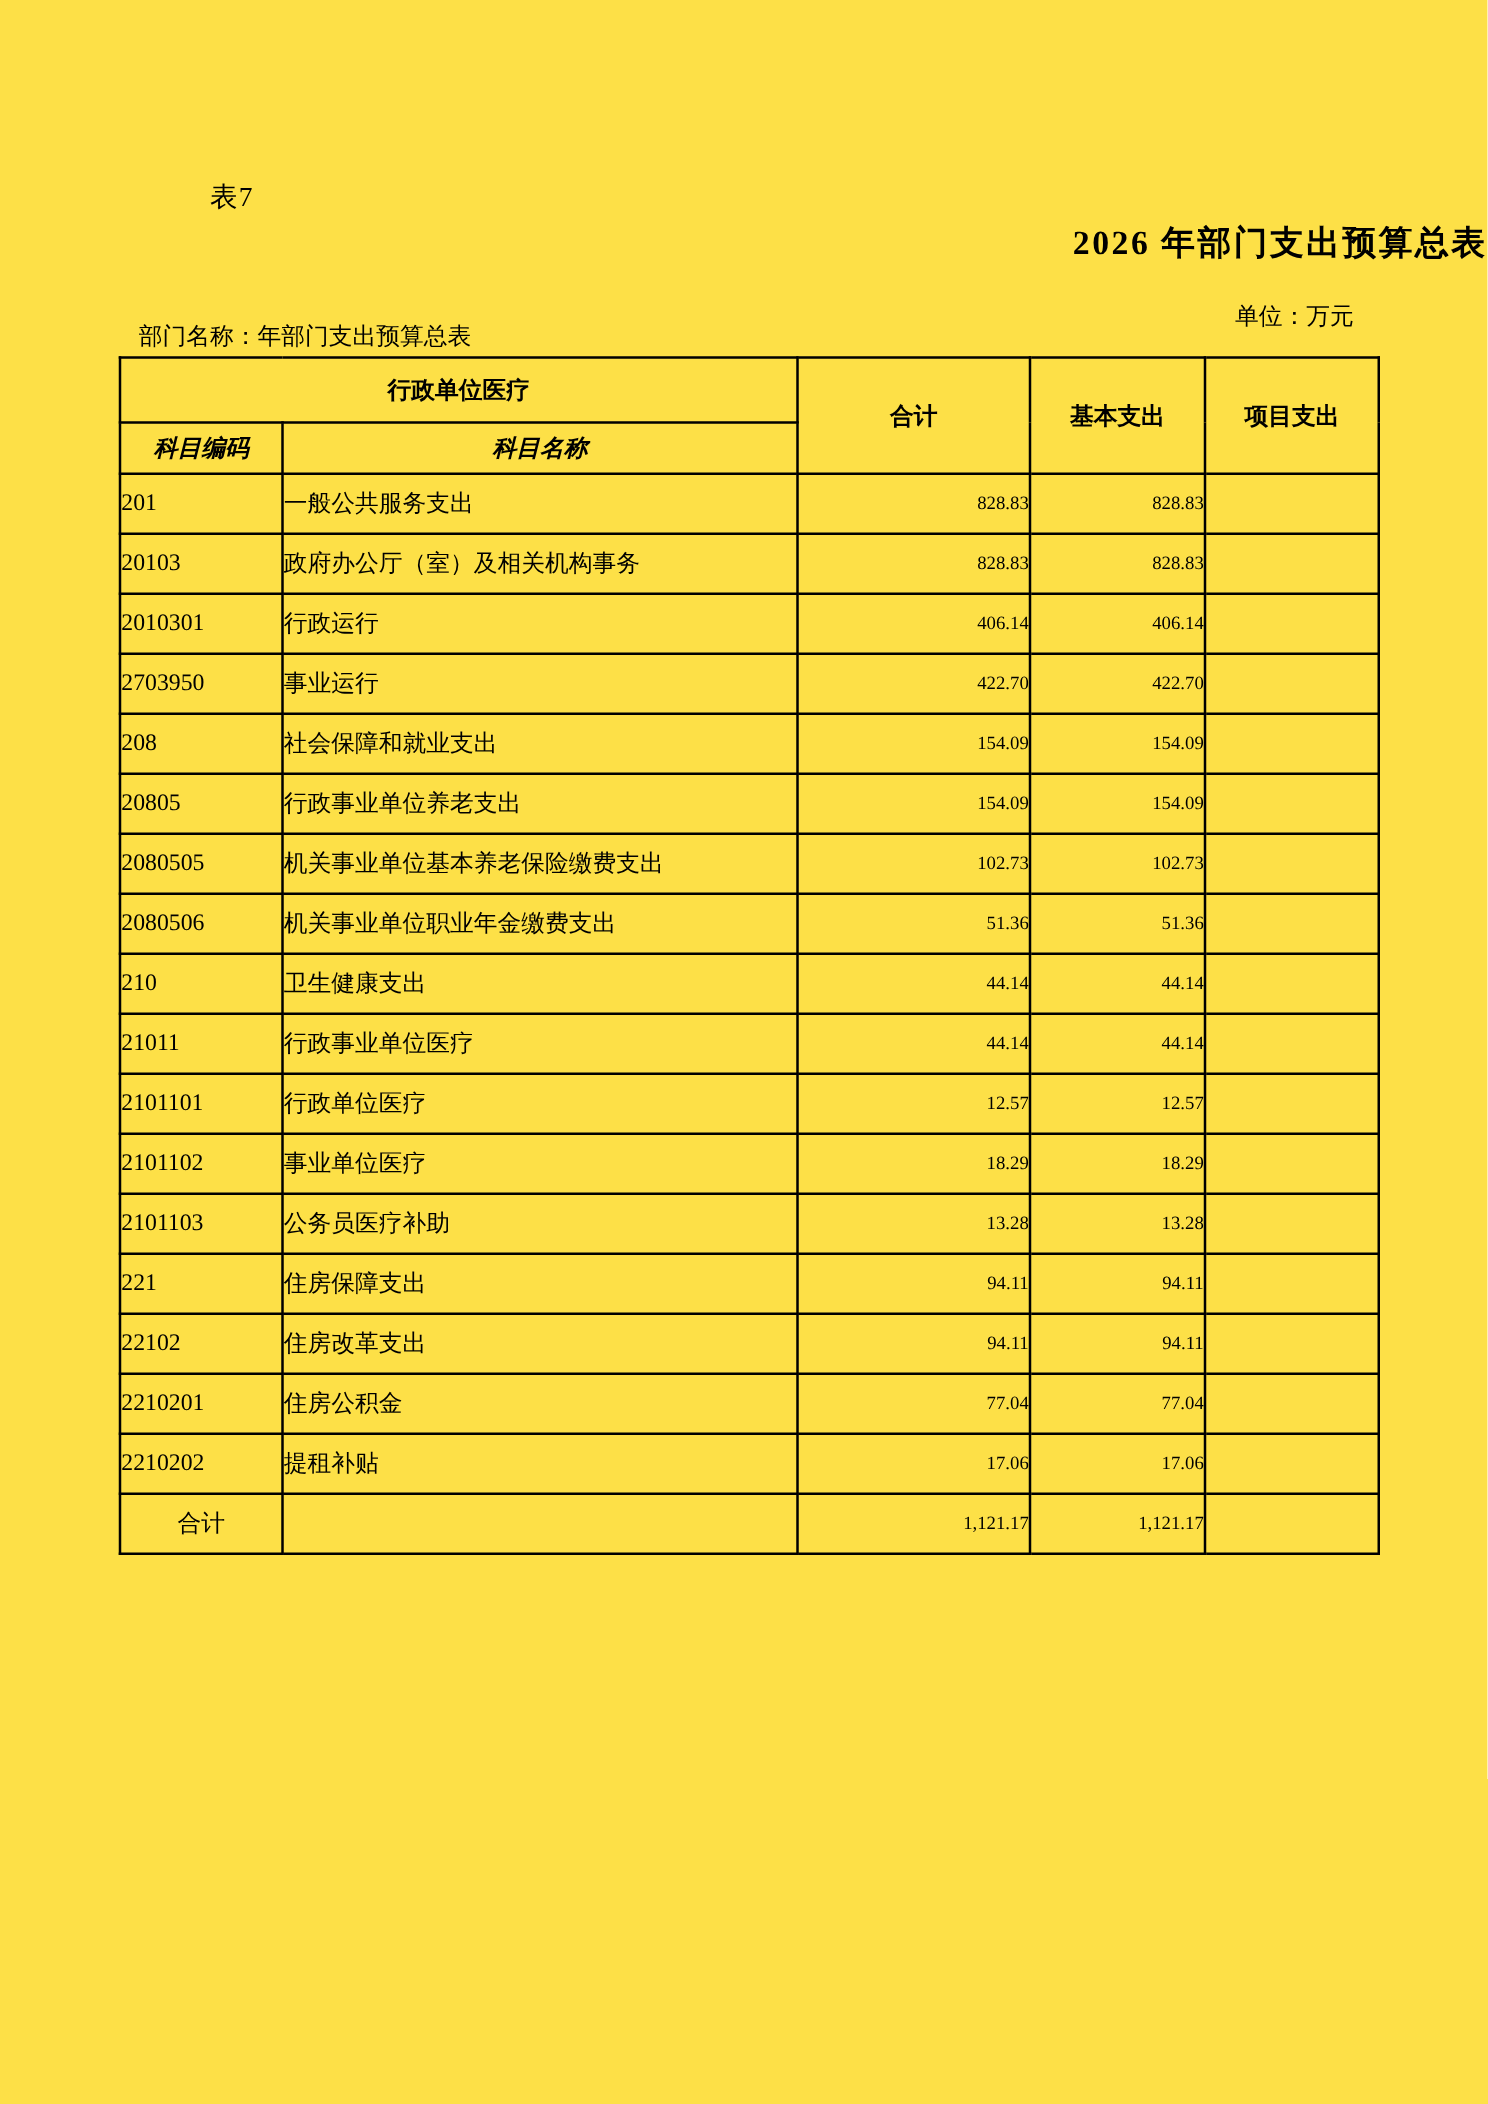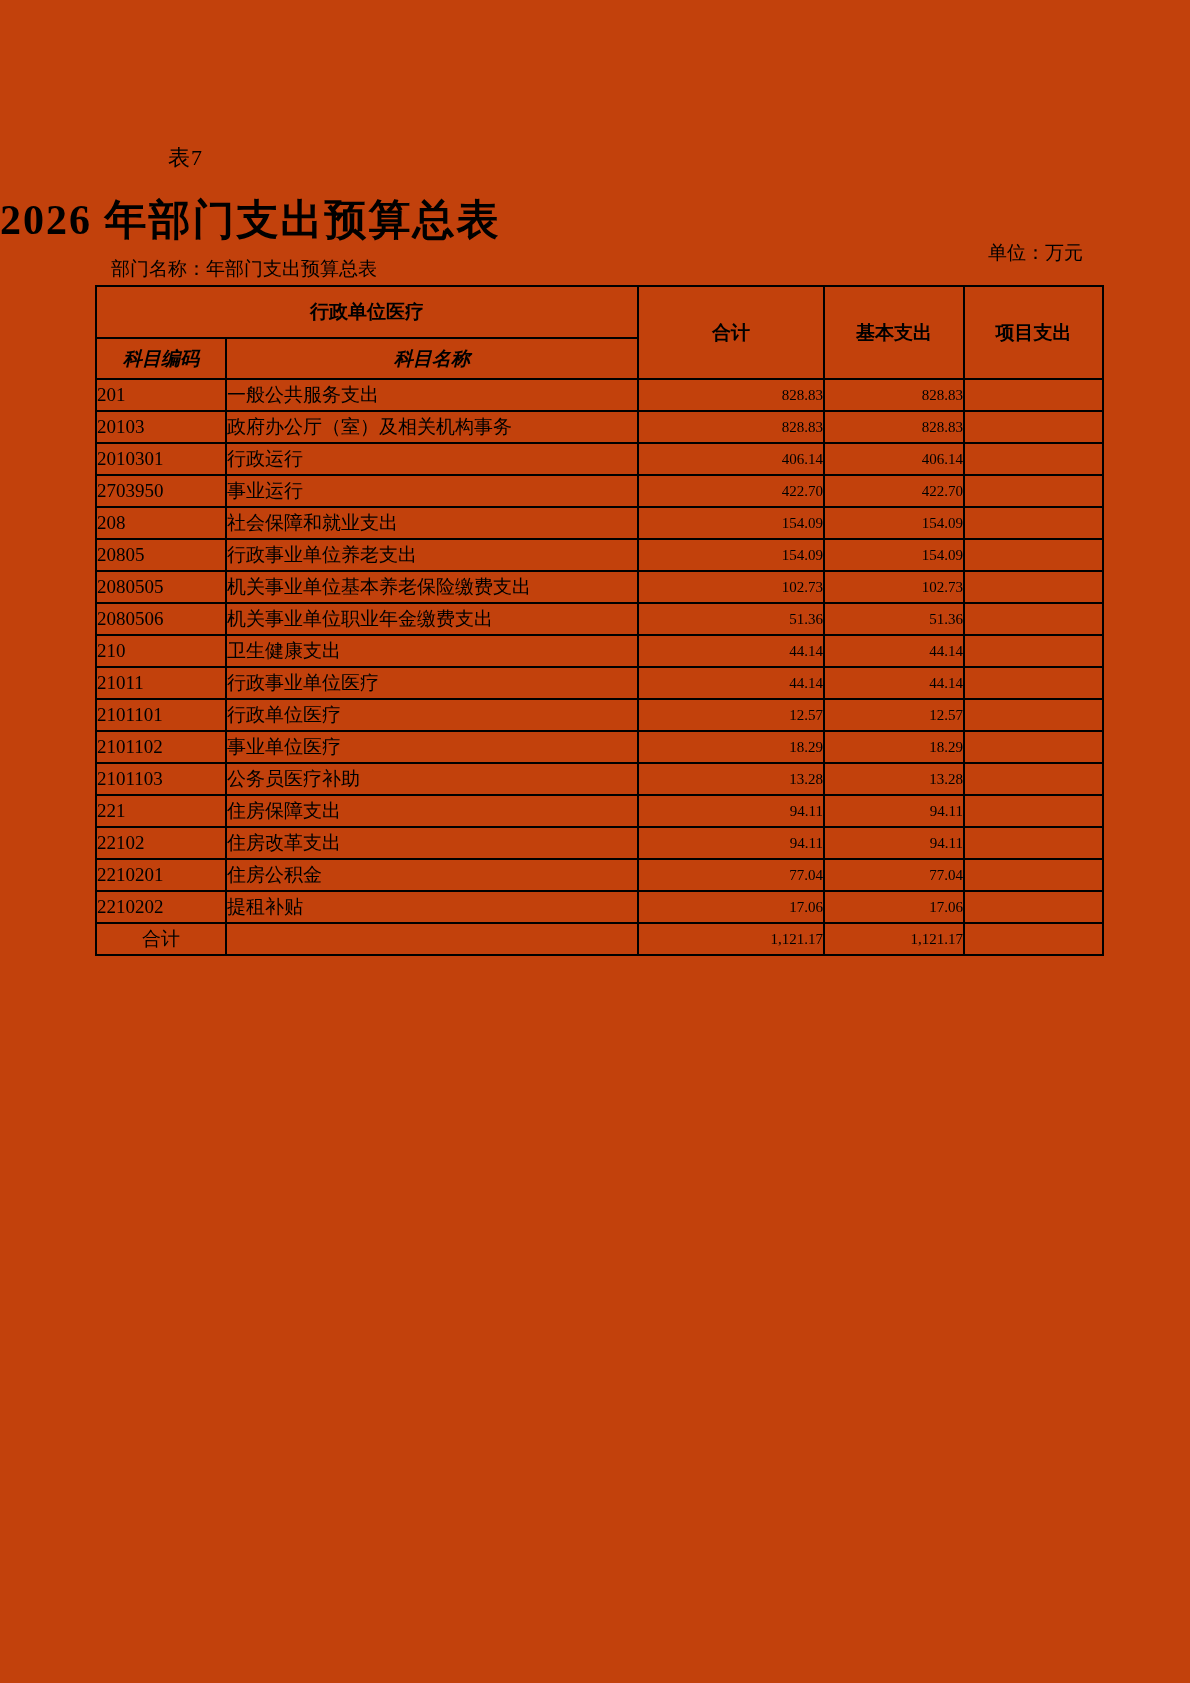--- a/index.html
+++ b/index.html
@@ -8,37 +8,36 @@
     width: 1190px; height: 1683px;
     font-family: "Liberation Serif", "DejaVu Serif", serif;
     color: #000;
     position: relative;
     overflow: hidden;
   }
   .page {
     position: absolute;
     left: 0; top: 0;
     width: 1190px; height: 1683px;
-    background: #c2410c;
+    background: #fde047;
   }
   .table-label {
     position: absolute;
     left: 168px; top: 143px;
     font-size: 22px;
     letter-spacing: 1px;
   }
   .doc-title {
     position: absolute;
     left: 0; top: 176px;
     width: 100%;
-    text-align: left;
-    font-size: 42px;
+    text-align: right;
+    font-size: 27px;
     font-weight: bold;
     letter-spacing: 2px;
-    margin-top: 16px;
   }
   .unit-label {
     position: absolute;
     right: 107px; top: 240px;
     font-size: 19px;
   }
   .dept-label {
     position: absolute;
     left: 111px; top: 256px;
     font-size: 19px;
@@ -59,21 +58,21 @@
   }
   table.budget th {
     font-family: "Liberation Sans", "DejaVu Sans", sans-serif;
     font-weight: bold;
     font-size: 19px;
     text-align: center;
     vertical-align: middle;
   }
   tr.header-row-1 { height: 52px; }
   tr.header-row-2 { height: 41px; font-style: italic; }
-  tr.data-row, tr.total-row { height: 32px; }
+  tr.data-row, tr.total-row { height: 48px; }
   td.cell-code {
     font-size: 19px;
     text-align: left;
     padding-left: 13px;
     vertical-align: middle;
   }
   td.cell-name {
     font-size: 19px;
     text-align: left;
     padding-left: 13px;

